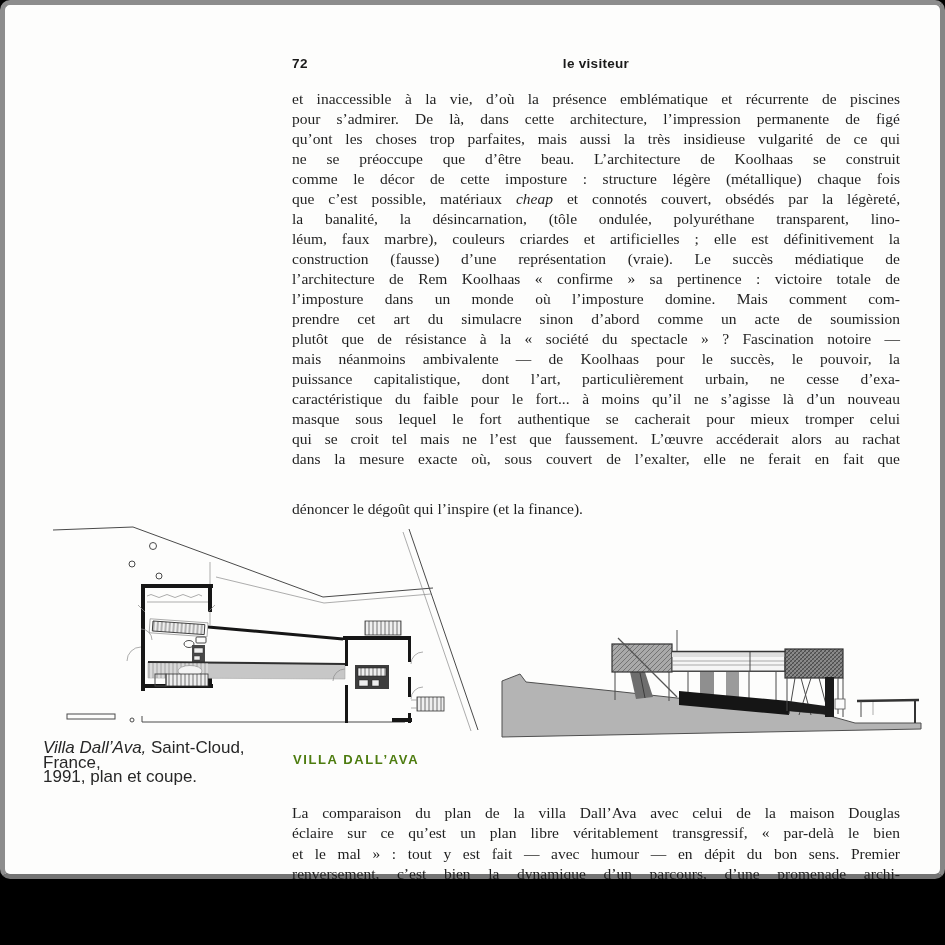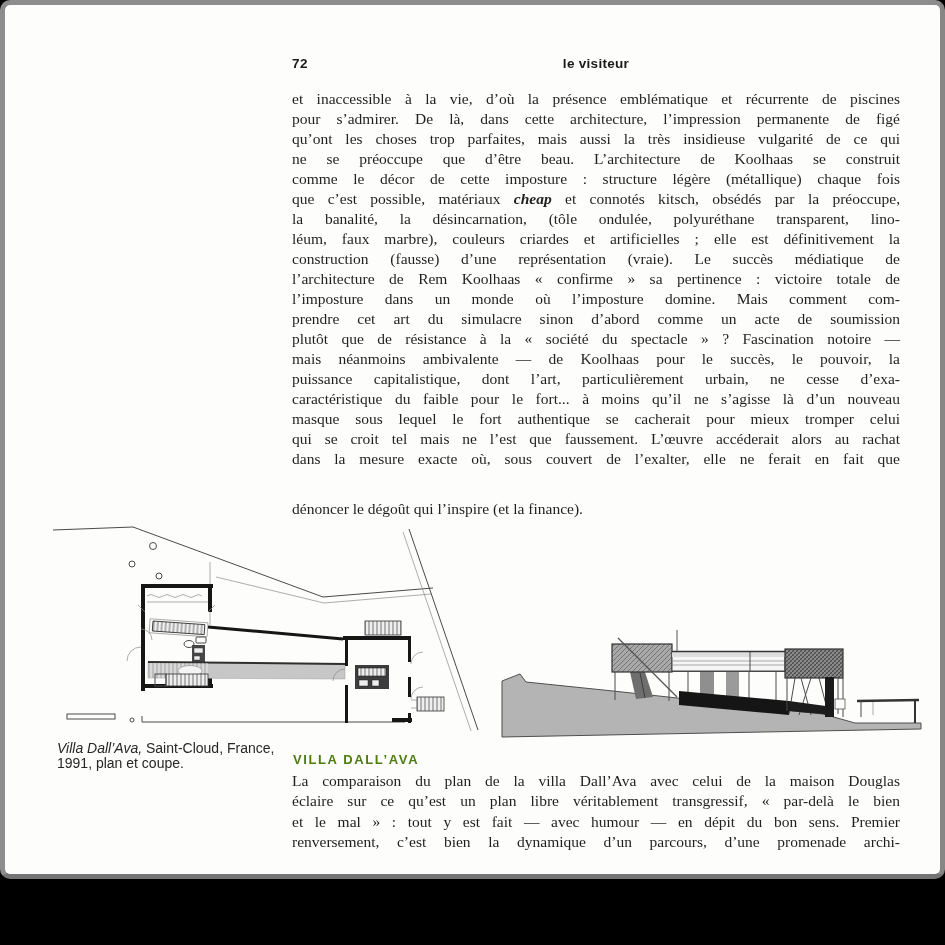--- a/index.html
+++ b/index.html
@@ -9,28 +9,28 @@
         border-radius:10px;}
   .abs{position:absolute;}
   .sans{font-family:"Liberation Sans",sans-serif;}
 
   #running-head{left:287px;top:51px;width:608px;height:16px;color:#1a1a1a;}
   #page-number{position:absolute;left:0;top:0;font:bold 13.5px "Liberation Sans",sans-serif;letter-spacing:.5px;}
   #running-title{position:absolute;left:0;right:0;top:0;text-align:center;font:bold 13.5px "Liberation Sans",sans-serif;letter-spacing:.3px;}
 
   .bodycol{left:287px;width:608px;color:#1f1f1f;}
   #para1{top:84px;}
-  #para2{top:766px;}
+  #para2{top:798px;}
   .tl{font-family:"Liberation Serif",serif;font-size:15.5px;line-height:20px;
       text-align:justify;text-align-last:justify;white-space:normal;}
   #para2 .tl{line-height:20.3px;}
   .tl.last{text-align-last:left;margin-top:30px;}
-  .tl em{font-style:italic;font-weight:bold;}
-
-  #caption{left:52px;top:736px;width:230px;font-size:14px;line-height:14.5px;color:#272727;}
+  .tl em{font-style:italic;}
+
+  #caption{left:38px;top:736px;width:230px;font-size:17px;line-height:14.5px;color:#272727;}
   #caption .cap-em{font-style:italic;}
   #section-heading{left:288px;top:747px;font:bold 13px "Liberation Sans",sans-serif;
                    letter-spacing:1.6px;color:#4d7c0f;}
 
   svg{display:block;}
   .ln{stroke:#4a4a4a;stroke-width:1;fill:none;}
   .thin{stroke:#8a8a8a;stroke-width:.7;fill:none;}
   .thick{stroke:#161616;fill:none;}
 </style>
 </head>
@@ -43,21 +43,21 @@
       <span id="page-number">72</span>
       <span id="running-title">le visiteur</span>
     </div>
 
     <div id="para1" class="abs bodycol">
       <div class="tl">et inaccessible à la vie, d’où la présence emblématique et récurrente de piscines</div>
       <div class="tl">pour s’admirer. De là, dans cette architecture, l’impression permanente de figé</div>
       <div class="tl">qu’ont les choses trop parfaites, mais aussi la très insidieuse vulgarité de ce qui</div>
       <div class="tl">ne se préoccupe que d’être beau. L’architecture de Koolhaas se construit</div>
       <div class="tl">comme le décor de cette imposture : structure légère (métallique) chaque fois</div>
-      <div class="tl"><span>que c’est possible, matériaux </span><em>cheap</em><span> et connotés kitsch, obsédés par la préoccupe,</span></div>
+      <div class="tl"><span>que c’est possible, matériaux </span><em>cheap</em><span> et connotés couvert, obsédés par la légèreté,</span></div>
       <div class="tl">la banalité, la désincarnation, (tôle ondulée, polyuréthane transparent, lino-</div>
       <div class="tl">léum, faux marbre), couleurs criardes et artificielles ; elle est définitivement la</div>
       <div class="tl">construction (fausse) d’une représentation (vraie). Le succès médiatique de</div>
       <div class="tl">l’architecture de Rem Koolhaas « confirme » sa pertinence : victoire totale de</div>
       <div class="tl">l’imposture dans un monde où l’imposture domine. Mais comment com-</div>
       <div class="tl">prendre cet art du simulacre sinon d’abord comme un acte de soumission</div>
       <div class="tl">plutôt que de résistance à la « société du spectacle » ? Fascination notoire —</div>
       <div class="tl">mais néanmoins ambivalente — de Koolhaas pour le succès, le pouvoir, la</div>
       <div class="tl">puissance capitalistique, dont l’art, particulièrement urbain, ne cesse d’exa-</div>
       <div class="tl">caractéristique du faible pour le fort... à moins qu’il ne s’agisse là d’un nouveau</div>

